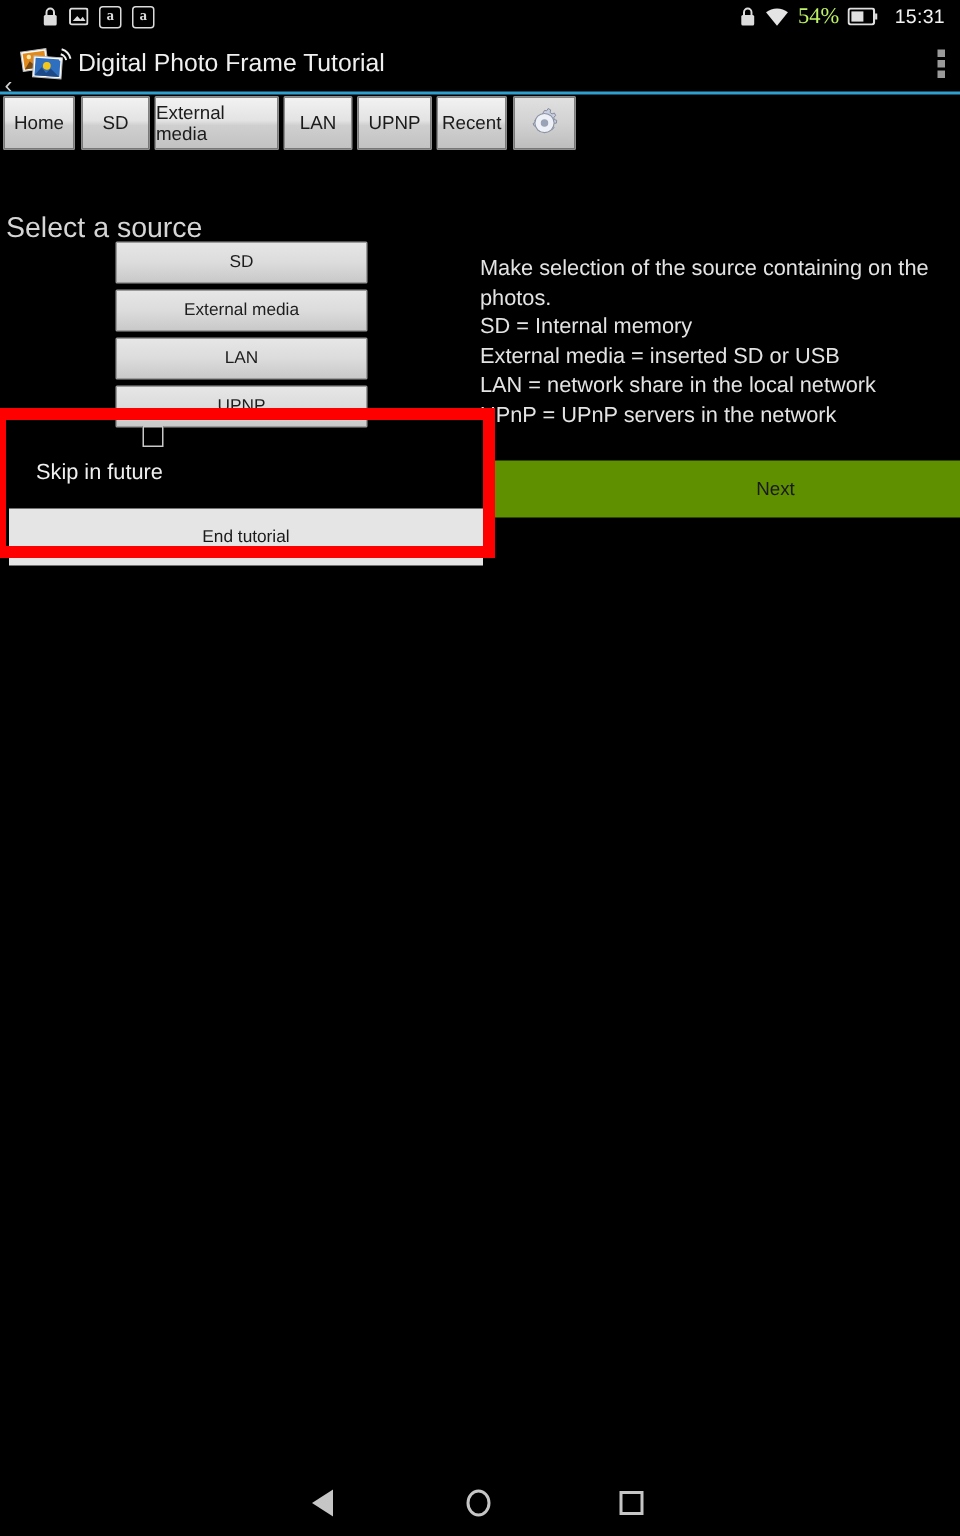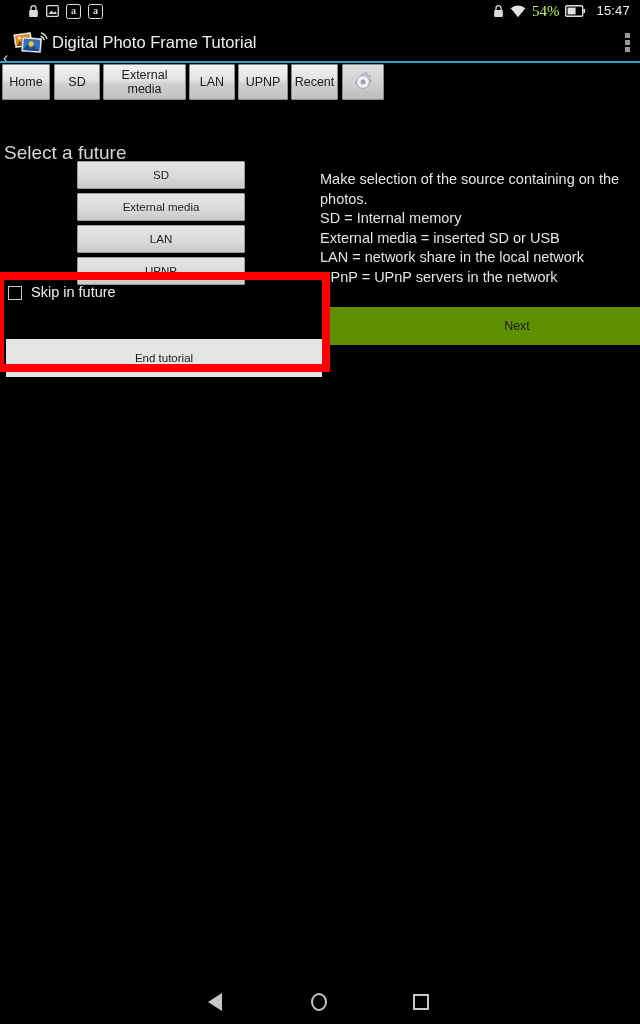--- a/index.html
+++ b/index.html
@@ -29,39 +29,39 @@
   .kebab{position:absolute;right:10px;top:11px;width:5px;height:19px;display:flex;
          flex-direction:column;justify-content:space-between;}
   .kebab i{display:block;width:5px;height:5px;background:#9a9a9a;}
   .blueline{position:absolute;left:0;top:61px;width:640px;height:2px;background:#2f9fd0;}
 
   
   .tabbar{position:absolute;left:0;top:64px;width:640px;height:36px;}
   .tab{position:absolute;top:0;height:36px;border:1px solid #8d8d8d;border-radius:1px;
        background:linear-gradient(#f2f2f2 0%,#e3e3e3 45%,#cfcfcf 55%,#c2c2c2 100%);
        color:#1b1b1b;font-size:12.5px;display:flex;align-items:center;justify-content:center;
-       box-sizing:border-box;text-align:center;}
+       box-sizing:border-box;}
   .tab.gear{background:linear-gradient(#e0e0e0 0%,#d2d2d2 50%,#bdbdbd 100%);}
 
   
   .h-tutorial{position:absolute;left:4px;top:107px;color:#cfcfcf;font-size:29px;line-height:34px;}
   .h-select{position:absolute;left:4px;top:141px;color:#d5d5d5;font-size:19px;line-height:24px;}
 
   
   .srcbtn{position:absolute;left:77px;width:168px;height:28px;
           background:linear-gradient(#e6e6e6 0%,#dcdcdc 50%,#c9c9c9 100%);
           border:1px solid #9b9b9b;border-radius:1px;box-sizing:border-box;
           color:#1d1d1d;font-size:11.5px;display:flex;align-items:center;justify-content:center;}
 
   
   .desc{position:absolute;left:320px;top:170px;width:310px;color:#e3e3e3;
         font-size:14.5px;line-height:19.5px;white-space:pre-line;}
 
   
-  .skiprow{position:absolute;left:8px;top:284px;display:flex;align-items:flex-end;gap:9px;}
+  .skiprow{position:absolute;left:24px;top:284px;display:flex;align-items:flex-end;gap:9px;flex-direction:column;}
   .cbox{width:14px;height:14px;border:1.6px solid #c9c9c9;background:#000;box-sizing:border-box;}
   .skiplabel{color:#efefef;font-size:14.5px;}
 
   
   .btn-end{position:absolute;left:6px;top:307px;width:316px;height:38px;background:#e5e5e5;
            color:#1a1a1a;font-size:11.5px;display:flex;align-items:center;justify-content:center;margin-top:32px;}
   .btn-next{position:absolute;left:330px;top:307px;width:310px;height:38px;background:#5f9000;
             color:#1a1a1a;font-size:12.5px;display:flex;align-items:center;justify-content:center;padding-left:32px;}
 
   
@@ -103,21 +103,21 @@
       </svg>
       <svg class="sb-ico" width="16" height="13" viewBox="0 0 16 13">
         <path d="M8 12.2 15.3 3.2A11.6 11.6 0 0 0 .7 3.2z" fill="#e4e4e4"></path>
       </svg>
       <span class="sb-text">54%</span>
       <svg class="sb-ico" width="20" height="12" viewBox="0 0 20 12">
         <rect x="0.7" y="0.7" width="17" height="10.6" rx="1.4" fill="none" stroke="#e0e0e0" stroke-width="1.4"></rect>
         <rect x="2.6" y="2.6" width="8" height="6.8" fill="#e0e0e0"></rect>
         <rect x="18.4" y="4" width="1.6" height="4" fill="#e0e0e0"></rect>
       </svg>
-      <span class="sb-clock">15:47</span>
+      <span class="sb-clock">15:31</span>
     </div>
   </div>
 
   <div class="titlebar">
     <div class="back-chev">‹</div>
     <svg class="app-icon" viewBox="0 0 40 28">
       <g transform="rotate(-8 14 14)">
         <rect x="2" y="4" width="17" height="13" fill="#ffffff" stroke="#b9b9b9" stroke-width="0.7"></rect>
         <rect x="3.2" y="5.2" width="14.6" height="10.6" fill="#e08a1e"></rect>
         <path d="M3.2 15.8l4-5 3 3.4 2.6-2.6 4.9 4.2z" fill="#7a4a10"></path>
@@ -155,21 +155,21 @@
       <svg width="22" height="22" viewBox="0 0 22 22">
         <g fill="#c9cee0" stroke="#7d8495" stroke-width="0.6">
           <path d="M11 2.6l1.5.25.9-1.5 1.7.9-.35 1.7 1.25 1 1.6-.6.9 1.7-1.3 1.1.25 1.55 1.7.5-.25 1.9-1.75.1-.7 1.4 1 1.4-1.35 1.35-1.5-.9-1.4.7-.1 1.75-1.9.25-.5-1.7-1.55-.25-1.1 1.3-1.7-.9.6-1.6-1-1.25-1.7.35-.9-1.7 1.5-.9-.25-1.5 1.5-.9.9 1.5z"></path>
         </g>
         <circle cx="11" cy="11" r="6.4" fill="#eef0f7" stroke="#8b92a3" stroke-width="0.7"></circle>
         <circle cx="11" cy="11" r="2.5" fill="#9aa2b6"></circle>
       </svg>
     </div>
   </div>
 
-  <div class="h-select">Select a future</div>
+  <div class="h-select">Select a source</div>
 
   <div class="srcbtn" style="top:161px;">SD</div>
   <div class="srcbtn" style="top:193px;">External media</div>
   <div class="srcbtn" style="top:225px;">LAN</div>
   <div class="srcbtn" style="top:257px;">UPNP</div>
 
   <div class="desc">Make selection of the source containing on the photos.
  SD = Internal memory
  External media = inserted SD or USB
  LAN = network share in the local network

